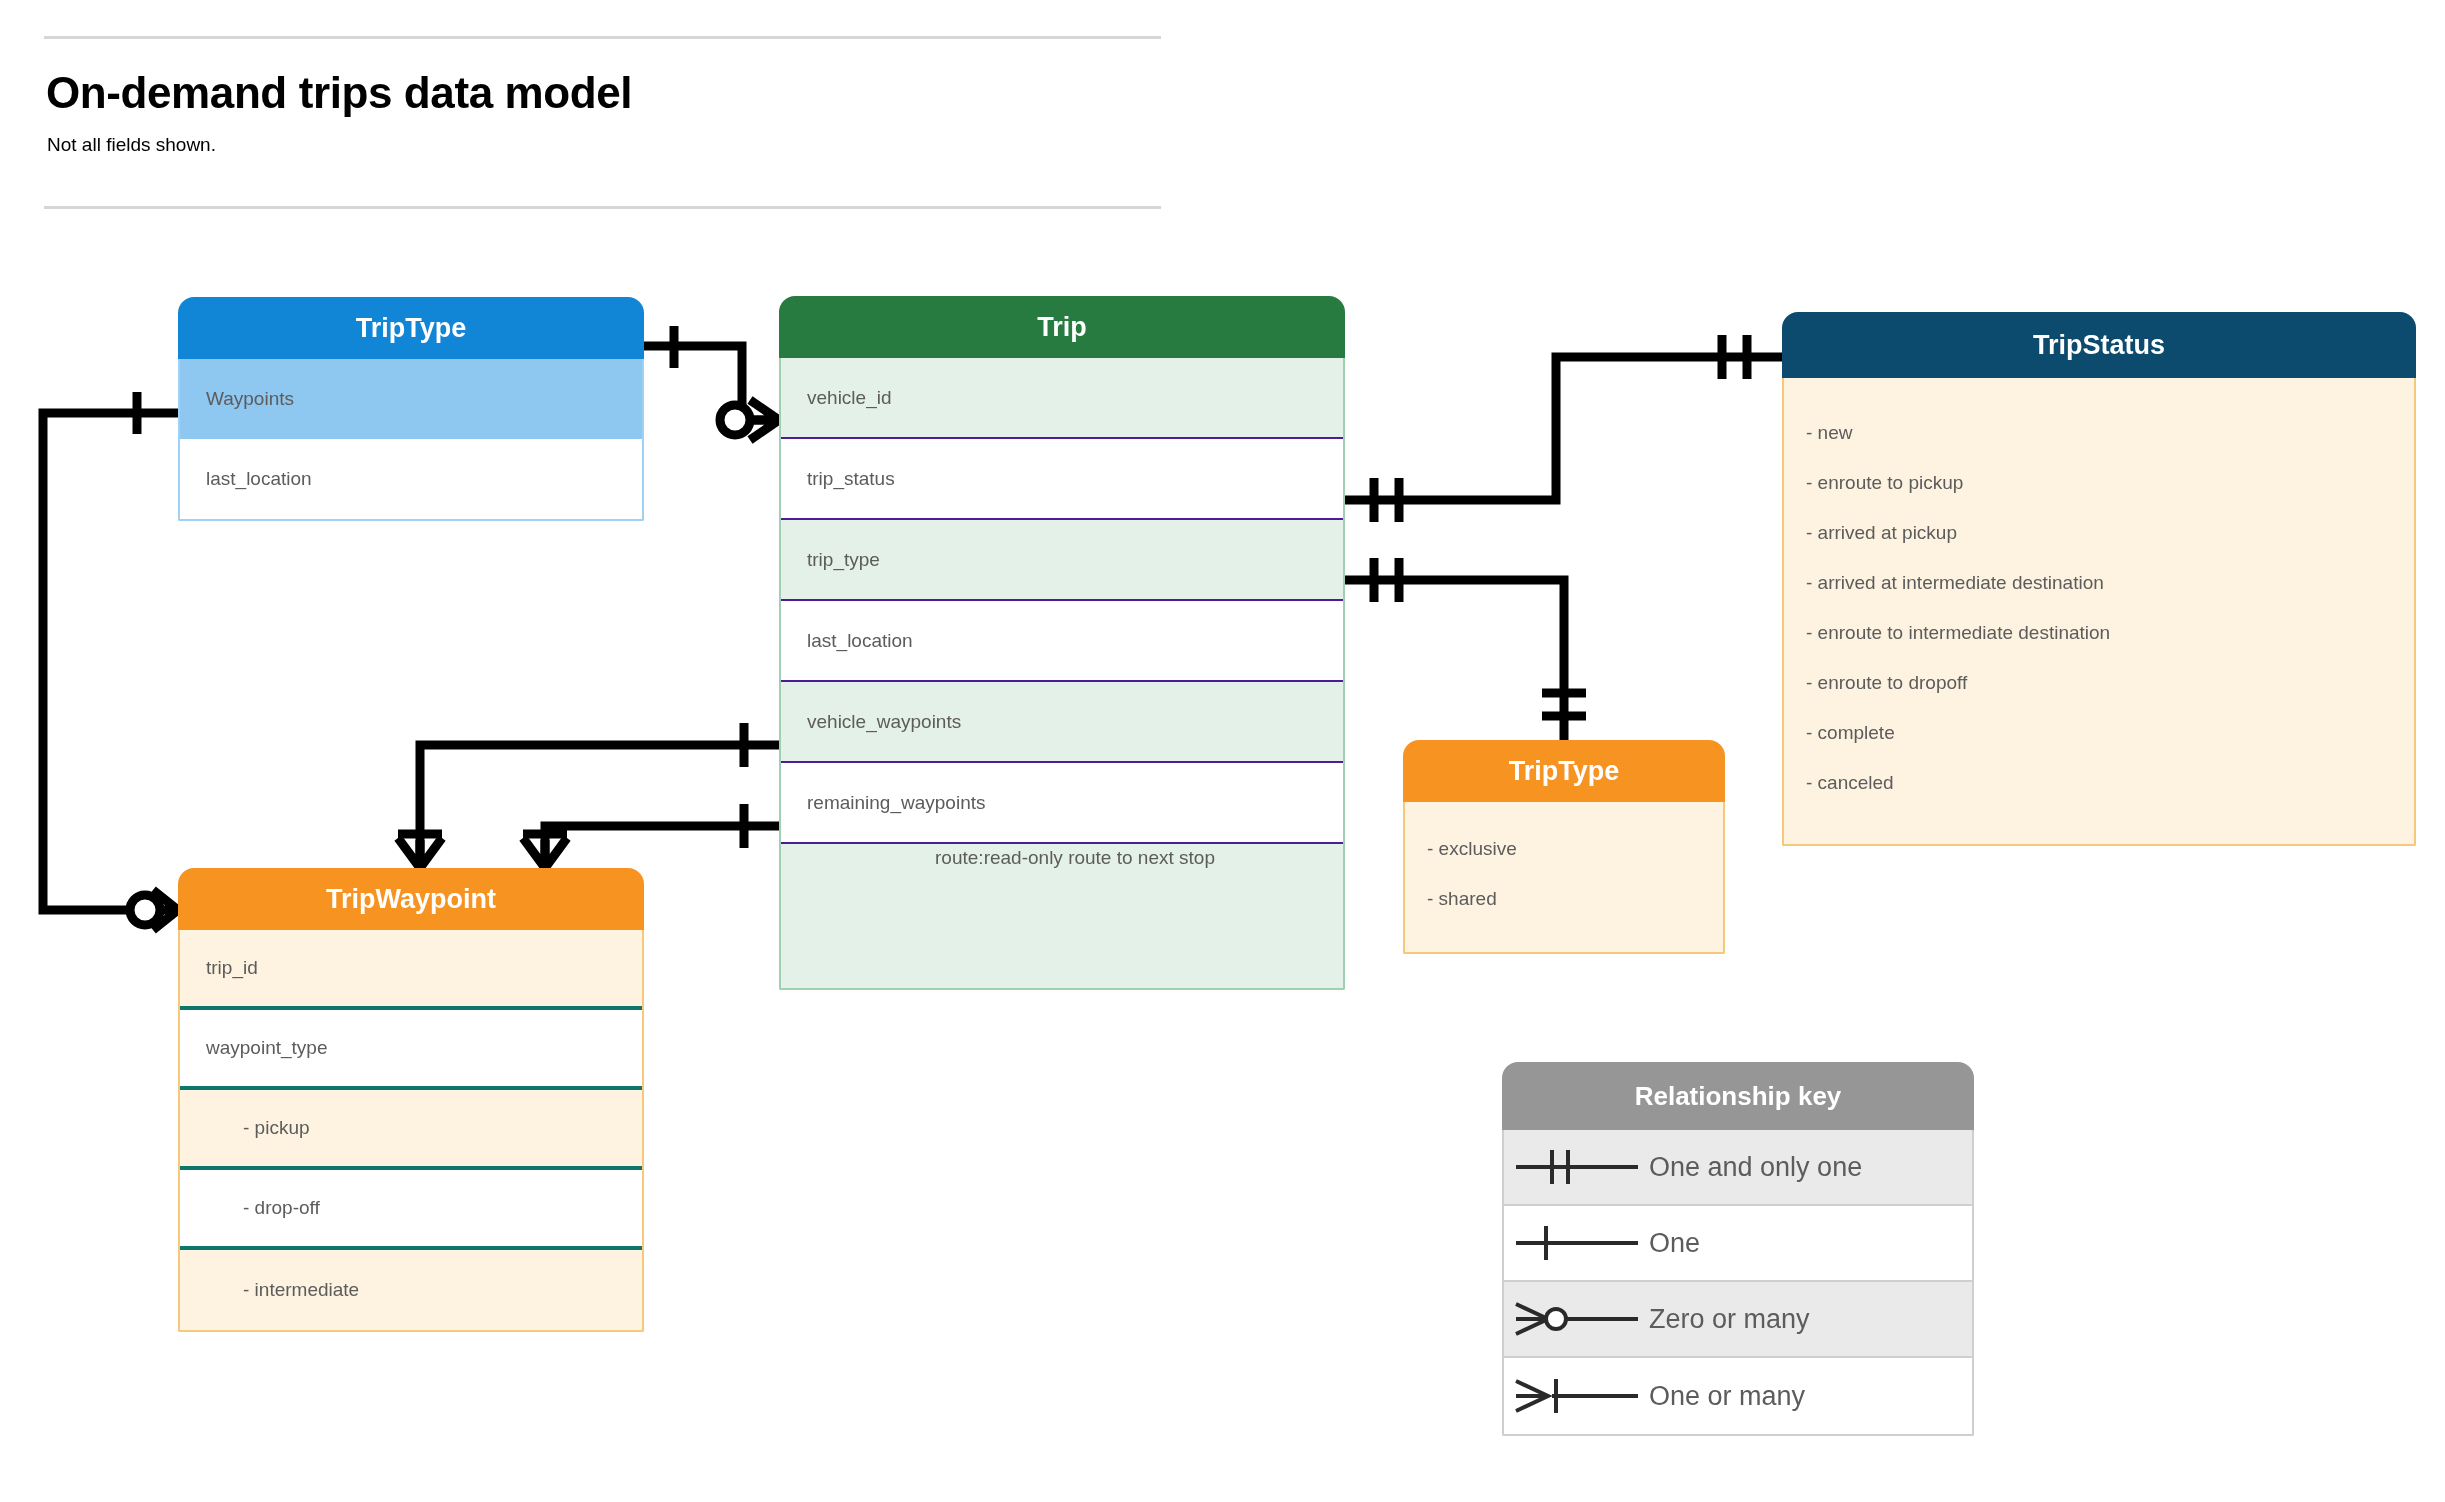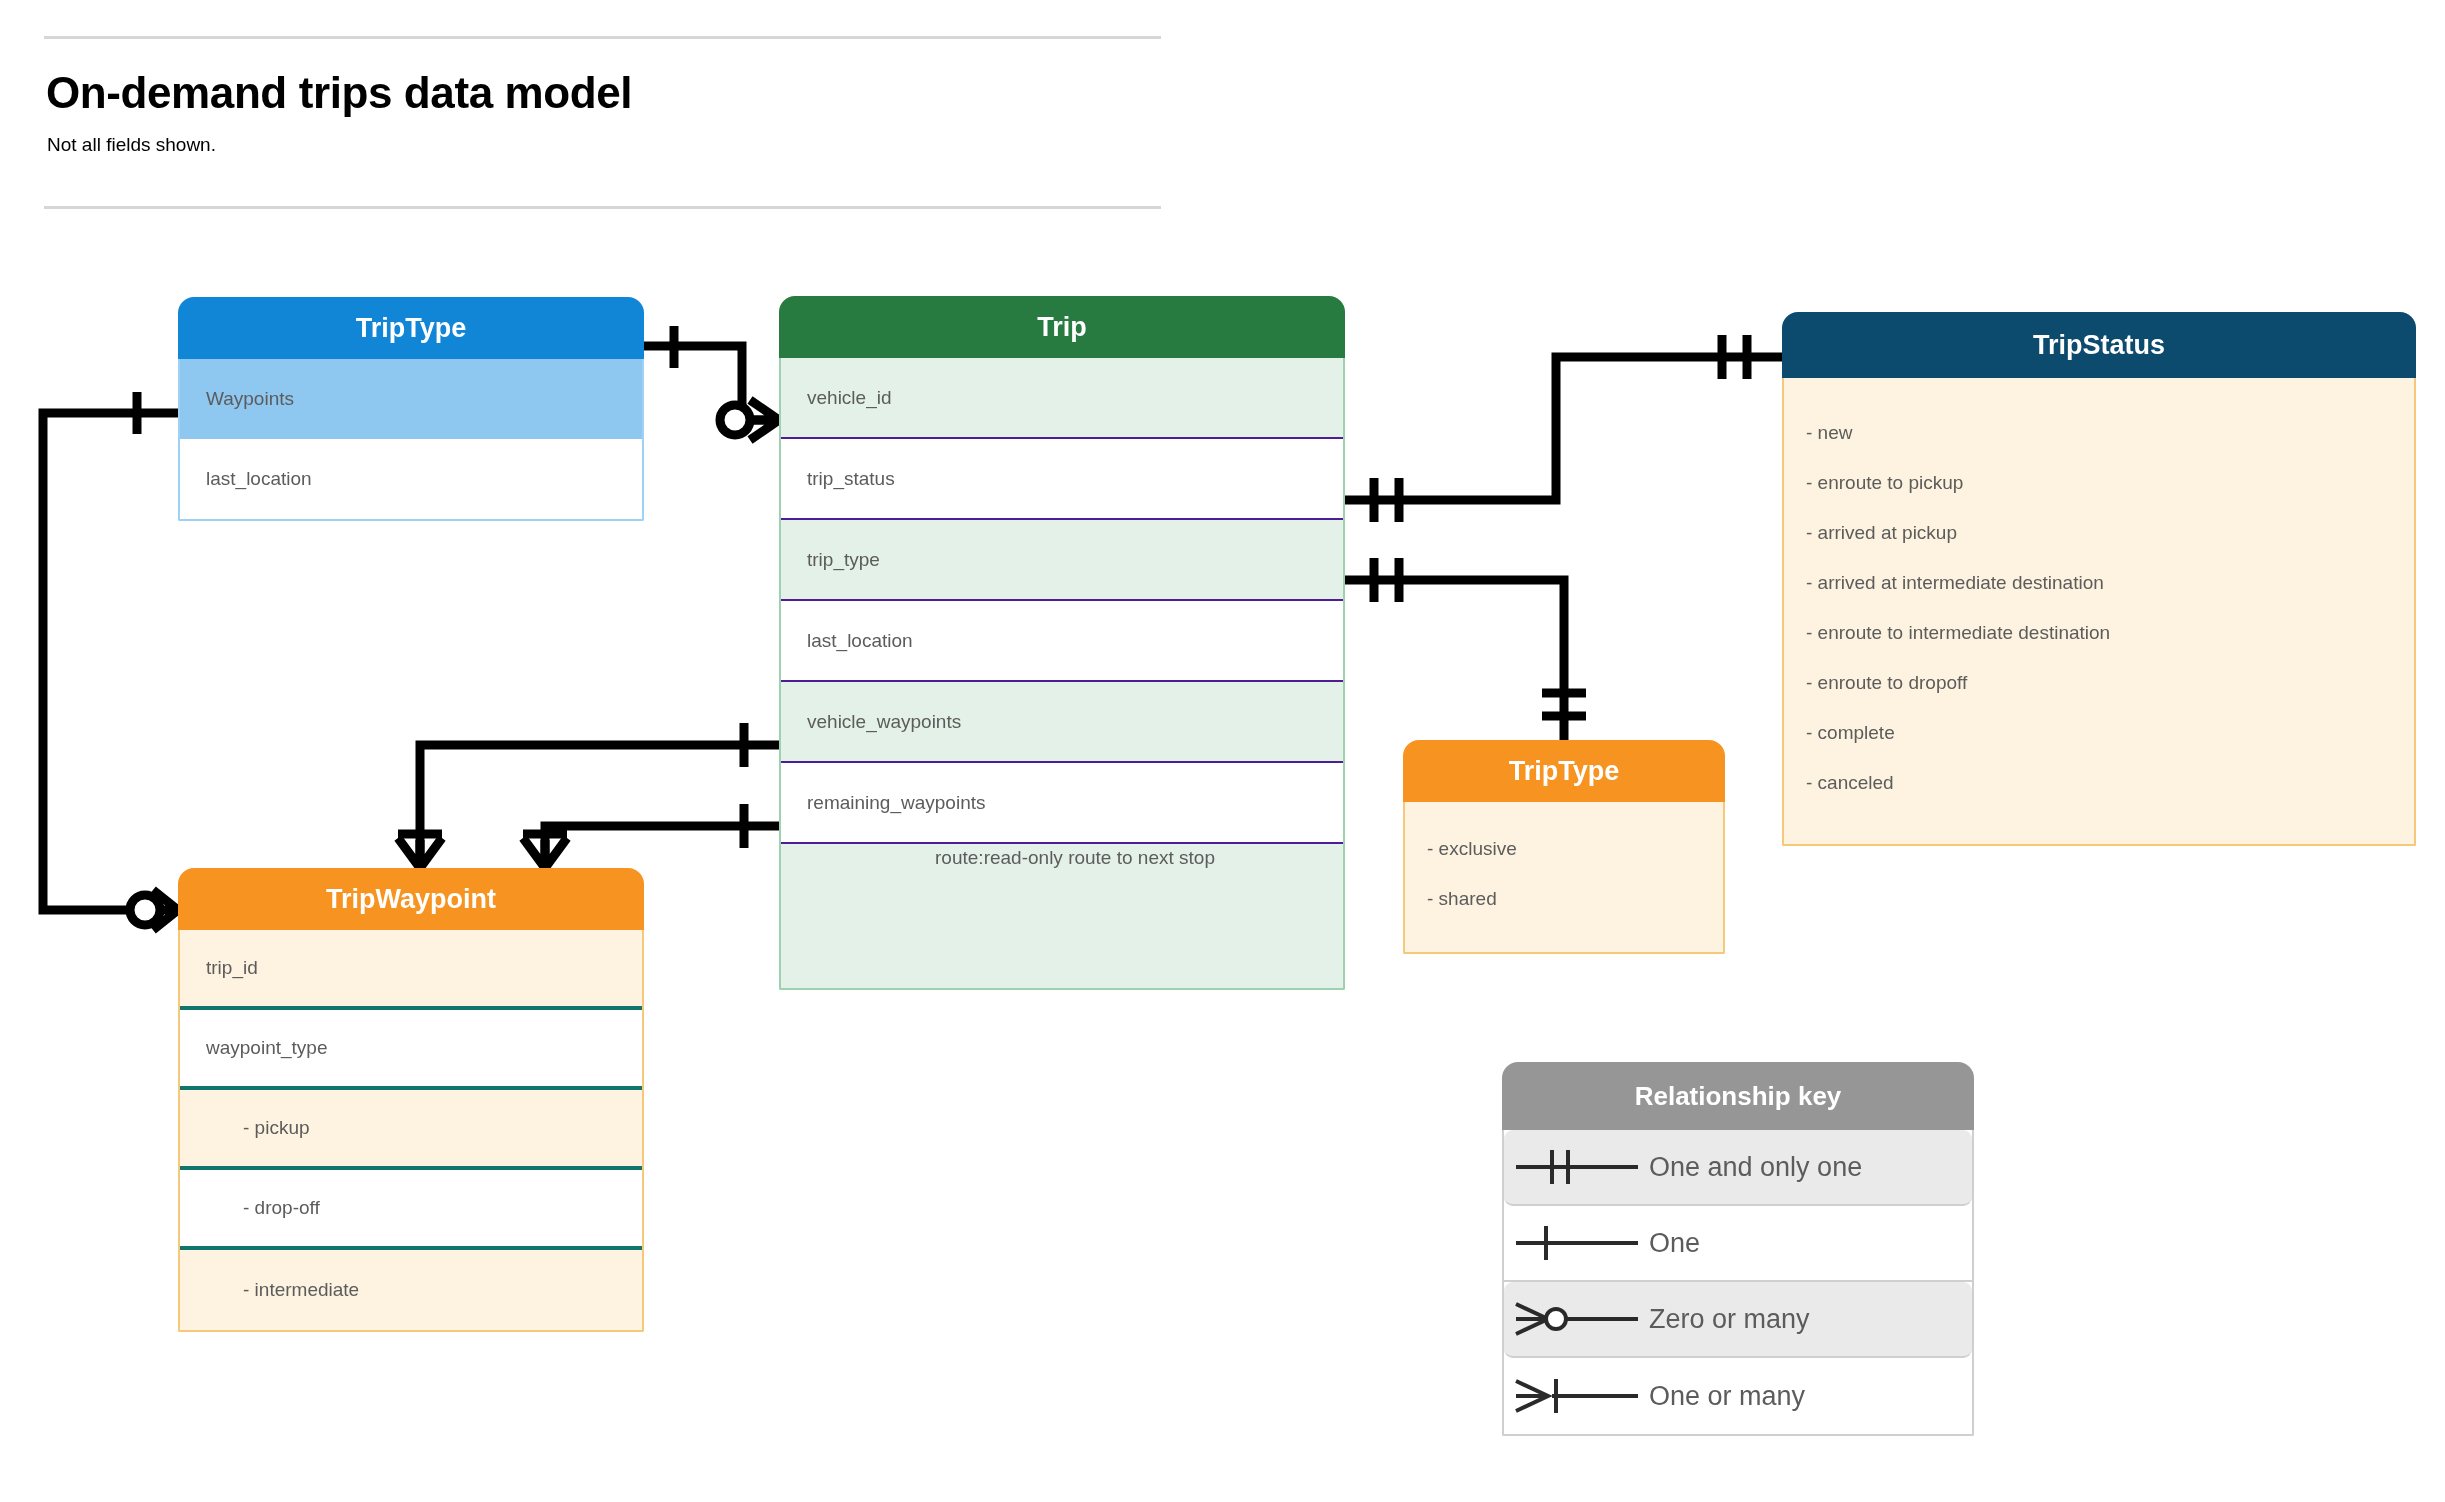--- a/index.html
+++ b/index.html
@@ -105,21 +105,21 @@
   #relationship-key { left: 1502px; top: 1062px; width: 472px; }
   #relationship-key .title {
     background: #969696; height: 68px; font-size: 26px;
   }
   #relationship-key .body { border-color: #cfcfcf; }
   #relationship-key .keyrow {
     height: 76px; display: flex; align-items: center;
     border-bottom: 2px solid #cfcfcf;
   }
   #relationship-key .keyrow:last-child { border-bottom: none; }
-  #relationship-key .keyrow.alt { background: #eaeaea; border-radius: 9px; }
+  #relationship-key .keyrow.alt { background: #eaeaea; }
   #relationship-key .keyrow.plain { background: #ffffff; }
   #relationship-key .sym {
     width: 145px; flex: 0 0 145px;
     display: flex; align-items: center; justify-content: center;
   }
   #relationship-key .klabel { font-size: 27px; color: #5c5c5c; }
 
   
   #connectors {
     position: absolute; left: 0; top: 0;

